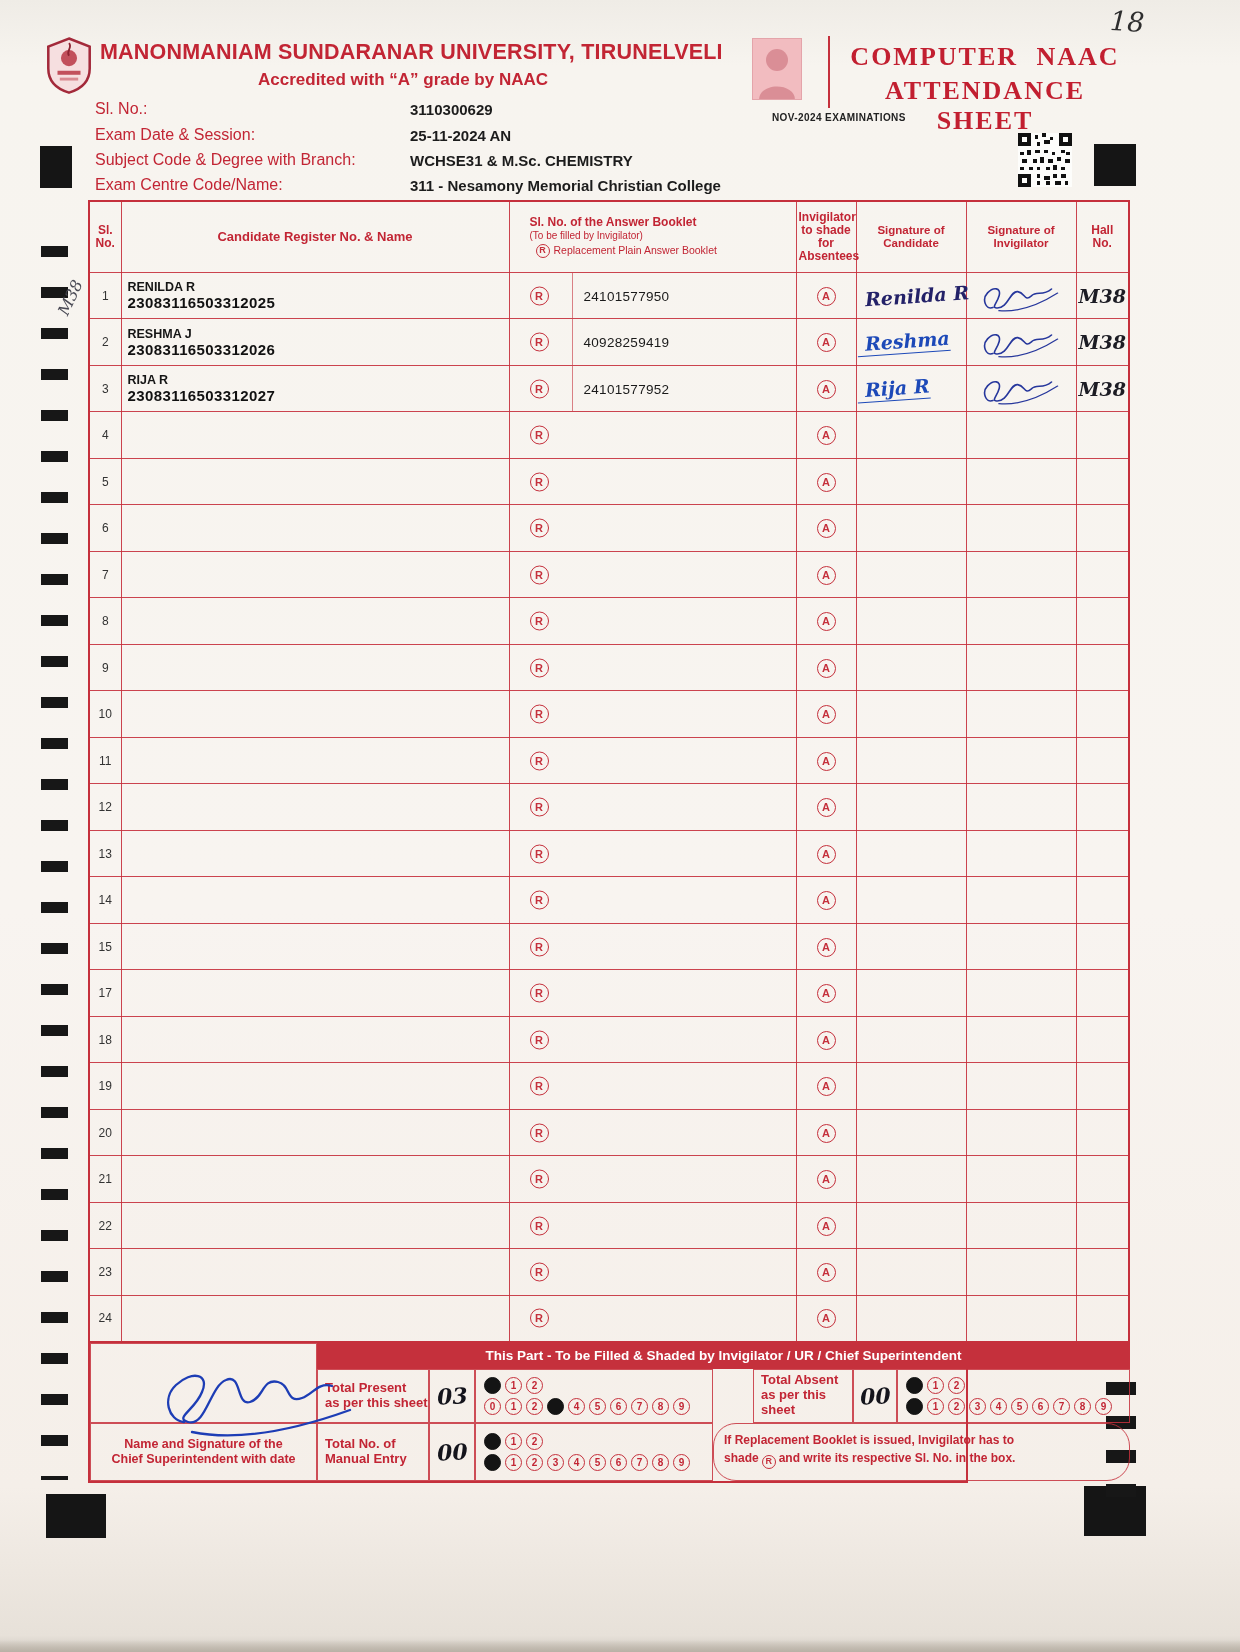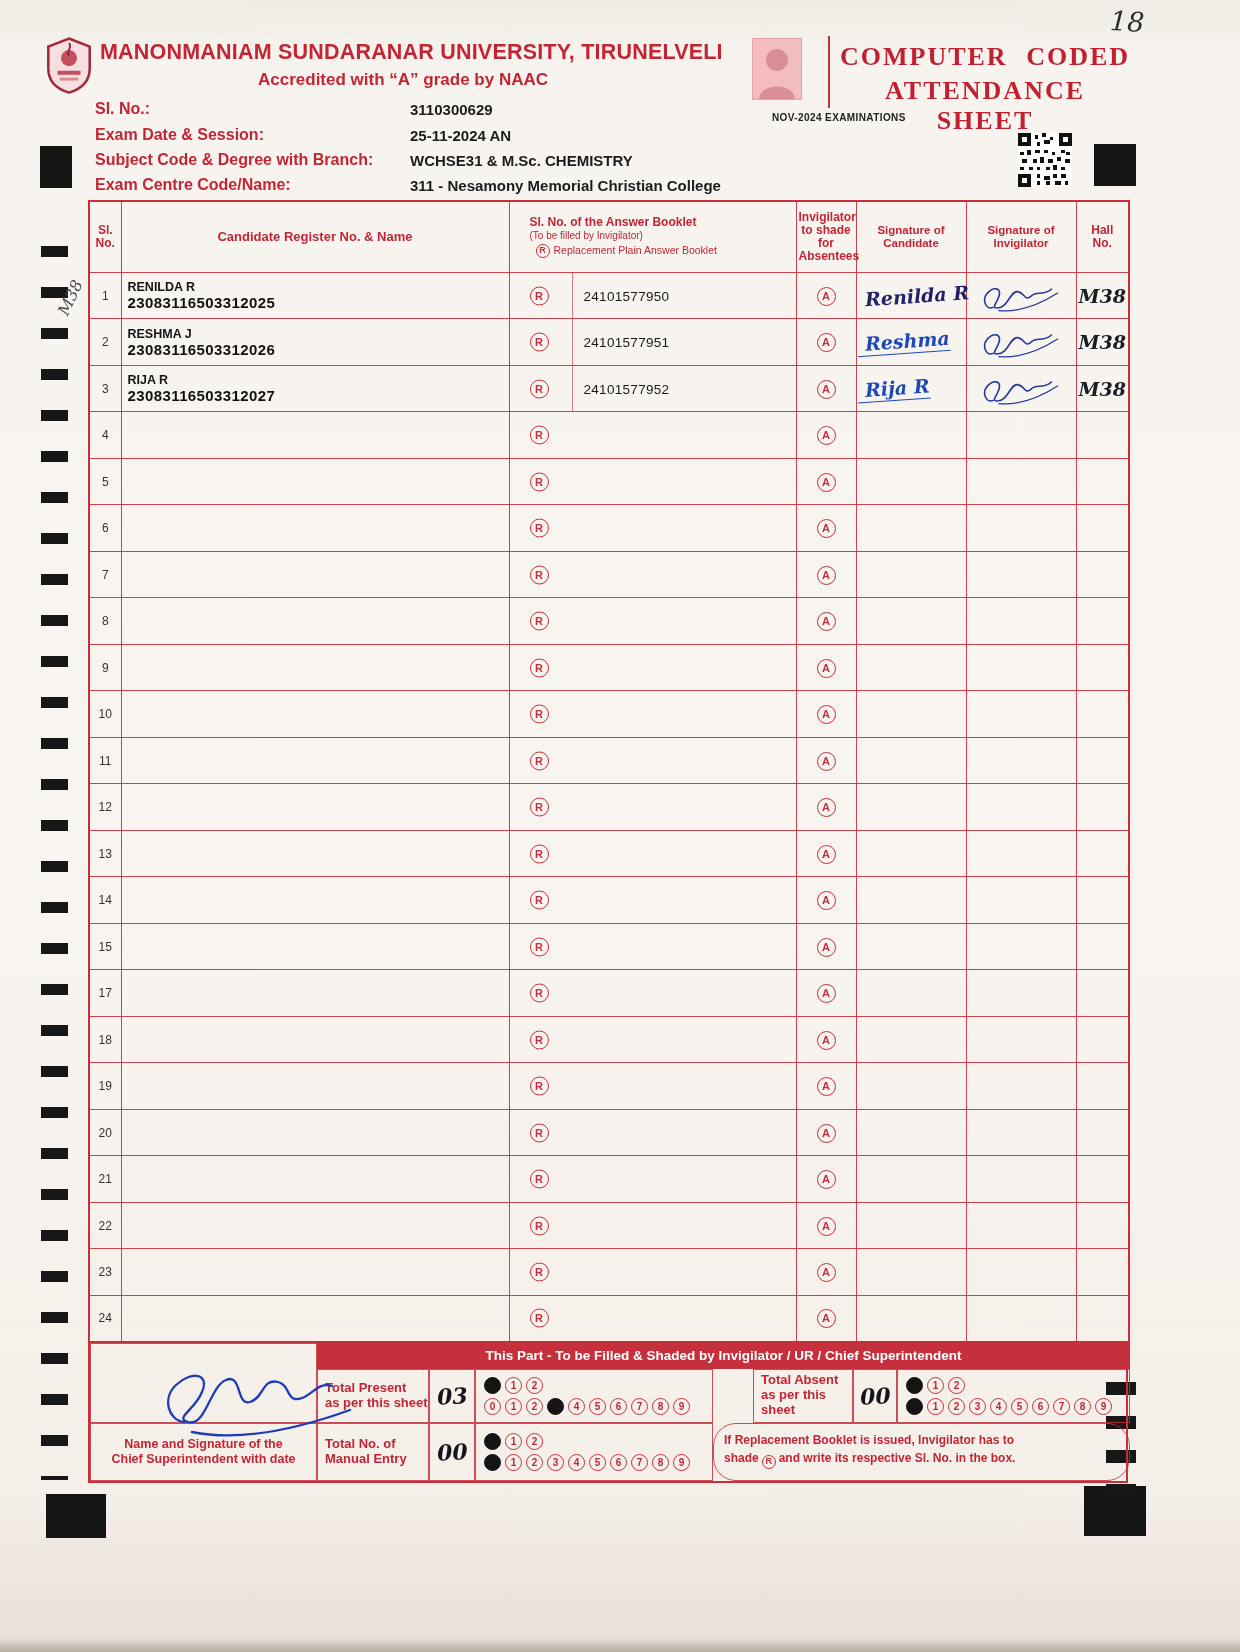--- a/index.html
+++ b/index.html
@@ -18,21 +18,21 @@
     background:repeating-linear-gradient(to bottom,#171717 0 13px,transparent 13px 34px);}
   
   .hand{font-family:"DejaVu Serif", serif;font-style:italic;}
   .pageno{left:1110px;top:6px;font-size:27px;color:#2e2e2e;transform:rotate(3deg);}
   .uni{left:100px;top:40px;font-size:21.5px;font-weight:bold;color:var(--redtxt);letter-spacing:.2px;}
   .accred{left:258px;top:70px;font-size:17px;font-weight:bold;color:var(--redtxt);}
   .vline{left:828px;top:36px;height:72px;border-left:2px solid var(--red);}
   .title{left:834px;width:302px;text-align:center;font-family:"Liberation Serif",serif;
     font-weight:bold;color:#c21f30;letter-spacing:2px;word-spacing:10px;font-size:26px;}
   .examlbl{left:772px;top:112px;font-size:10px;font-weight:bold;color:#222;letter-spacing:.4px;}
-  .metal{left:95px;font-size:16px;font-weight:bold;color:var(--redtxt);}
+  .metal{left:95px;font-size:16px;font-weight:normal;color:var(--redtxt);}
   .metav{left:410px;font-size:15px;font-weight:bold;color:#1c1c1c;}
   .marginnote{left:52px;top:288px;font-size:16px;color:#4a4a55;transform:rotate(-65deg);}
   
   .sheet{position:absolute;left:88px;top:200px;width:1040px;}
   table.att{border-collapse:collapse;table-layout:fixed;width:1040px;border:2px solid var(--red);}
   table.att th, table.att td{border:1px solid rgba(197,48,60,.9);vertical-align:middle;}
   table.att thead th{color:var(--redtxt);font-weight:bold;font-size:12px;height:40px;
     text-align:center;white-space:pre-line;line-height:1.1;padding:1px 2px;}
   th.small3{font-size:9px;}
   .bk-paren{font-weight:normal;font-size:10px;}
@@ -52,21 +52,21 @@
   .circ.small{width:14px;height:14px;font-size:9px;border-width:1.1px;}
   .c-book .circ{position:absolute;left:20px;top:50%;transform:translateY(-50%);}
   .book-no{position:absolute;left:74px;top:50%;transform:translateY(-50%);font-size:13.5px;color:#1a1a1a;letter-spacing:.3px;}
   .has-book::after{content:"";position:absolute;left:62px;top:0;bottom:0;border-left:1px solid rgba(197,48,60,.6);}
   .sig-script{font-family:"DejaVu Serif",serif;font-style:italic;font-weight:bold;font-size:19px;
     display:inline-block;transform:rotate(-4deg);padding-left:8px;white-space:nowrap;}
   .sig-script.u{border-bottom:1.5px solid currentColor;padding-bottom:1px;}
   .hall-hand{font-family:"DejaVu Serif",serif;font-style:italic;font-size:19px;font-weight:bold;color:#1c1c24;}
   .invig-sig svg{display:block;margin:0 auto;transform:rotate(-6deg);}
   
-  .fg{display:grid;width:1040px;margin-top:-2px;border:2px solid var(--red);
+  .fg{display:grid;width:880px;margin-top:-2px;border:2px solid var(--red);
     grid-template-columns:227px 112px 46px 238px 140px 44px 233px;
     grid-template-rows:26px 54px 58px;}
   .fc{border:1px solid rgba(197,48,60,.85);position:relative;}
   .band{grid-column:2/8;grid-row:1;background:var(--red);color:#fff;font-weight:bold;font-size:13.5px;
     display:flex;align-items:center;justify-content:center;}
   .sigcell{grid-column:1;grid-row:1/3;}
   .lblcell{color:var(--redtxt);font-weight:bold;font-size:13px;white-space:pre-line;line-height:1.15;
     display:flex;align-items:center;padding-left:7px;}
   .chiefcell{grid-column:1;grid-row:3;font-size:12.5px;justify-content:center;text-align:center;padding-left:0;}
   .numcell{display:flex;align-items:center;justify-content:center;}
@@ -110,21 +110,21 @@
 <div class="abs accred">Accredited with “A” grade by NAAC</div>
 <div class="abs" style="left:752px;top:38px;">
   <svg width="50" height="62" viewBox="0 0 50 62">
     <rect width="50" height="62" fill="#f2bcc0"></rect>
     <circle cx="25" cy="22" r="11" fill="#da8e96"></circle>
     <path d="M7 62 C7 44 43 44 43 62 Z" fill="#da8e96"></path>
     <rect width="50" height="62" fill="none" stroke="#e4a4aa" stroke-width="2"></rect>
   </svg>
 </div>
 <div class="abs vline"></div>
-<div class="abs title" style="top:42px;">COMPUTER CODED</div>
+<div class="abs title" style="top:42px;">COMPUTER NAAC</div>
 <div class="abs title" style="top:76px;">ATTENDANCE SHEET</div>
 <div class="abs examlbl">NOV-2024 EXAMINATIONS</div>
 
 <div class="abs metal" style="top:100px;">Sl. No.:</div>
 <div class="abs metav" style="top:101px;">3110300629</div>
 <div class="abs metal" style="top:126px;">Exam Date &amp; Session:</div>
 <div class="abs metav" style="top:127px;">25-11-2024 AN</div>
 <div class="abs metal" style="top:151px;">Subject Code &amp; Degree with Branch:</div>
 <div class="abs metav" style="top:152px;">WCHSE31 &amp; M.Sc. CHEMISTRY</div>
 <div class="abs metal" style="top:176px;">Exam Centre Code/Name:</div>
@@ -238,21 +238,21 @@
     </td>
   </tr>
         <tr>
     <td class="c-no">2</td>
     <td class="c-cand">
       <div class="cand-name">RESHMA J</div>
       <div class="cand-reg">23083116503312026</div>
     </td>
     <td class="c-book has-book">
       <span class="circ">R</span>
-      <span class="book-no">24101577951</span>
+      <span class="book-no">40928259419</span>
     </td>
     <td class="c-abs">
       <span class="circ">A</span>
     </td>
     <td class="c-sigc">
       <span class="sig-script u" style="color: rgb(29, 73, 184);">Reshma</span>
     </td>
     <td class="c-sigi">
       <span class="invig-sig"><svg width="86" height="32" viewBox="0 0 90 34">
     <g fill="none" stroke="#27379c" stroke-width="1.7" stroke-linecap="round">

